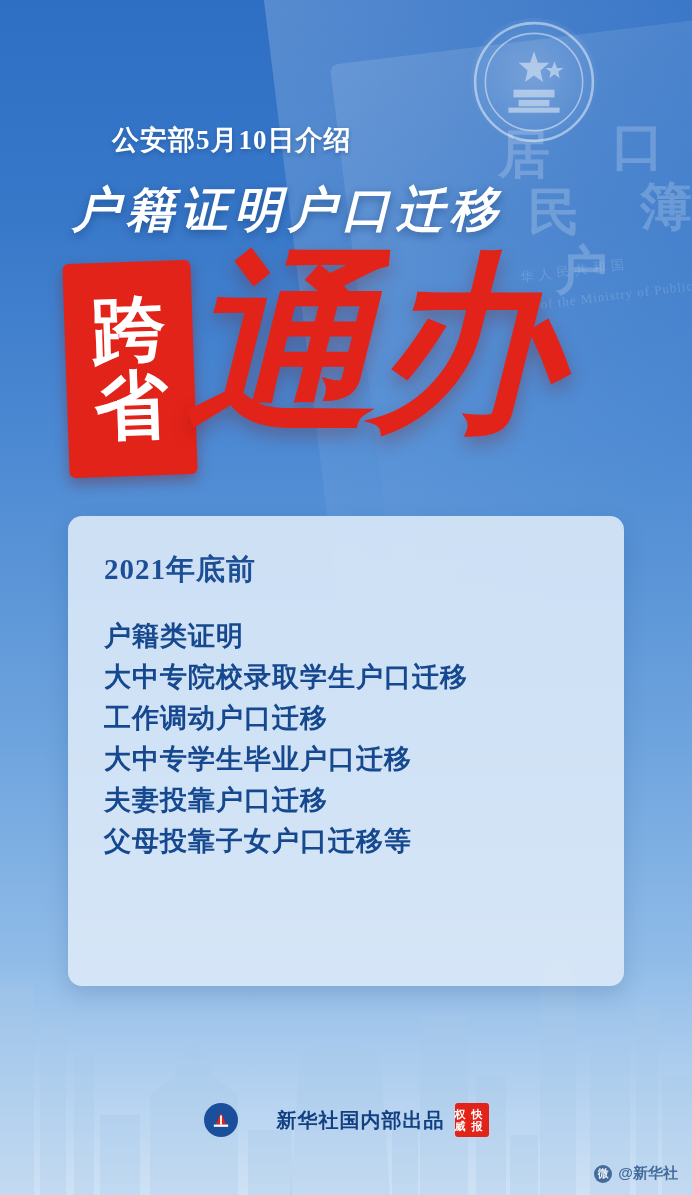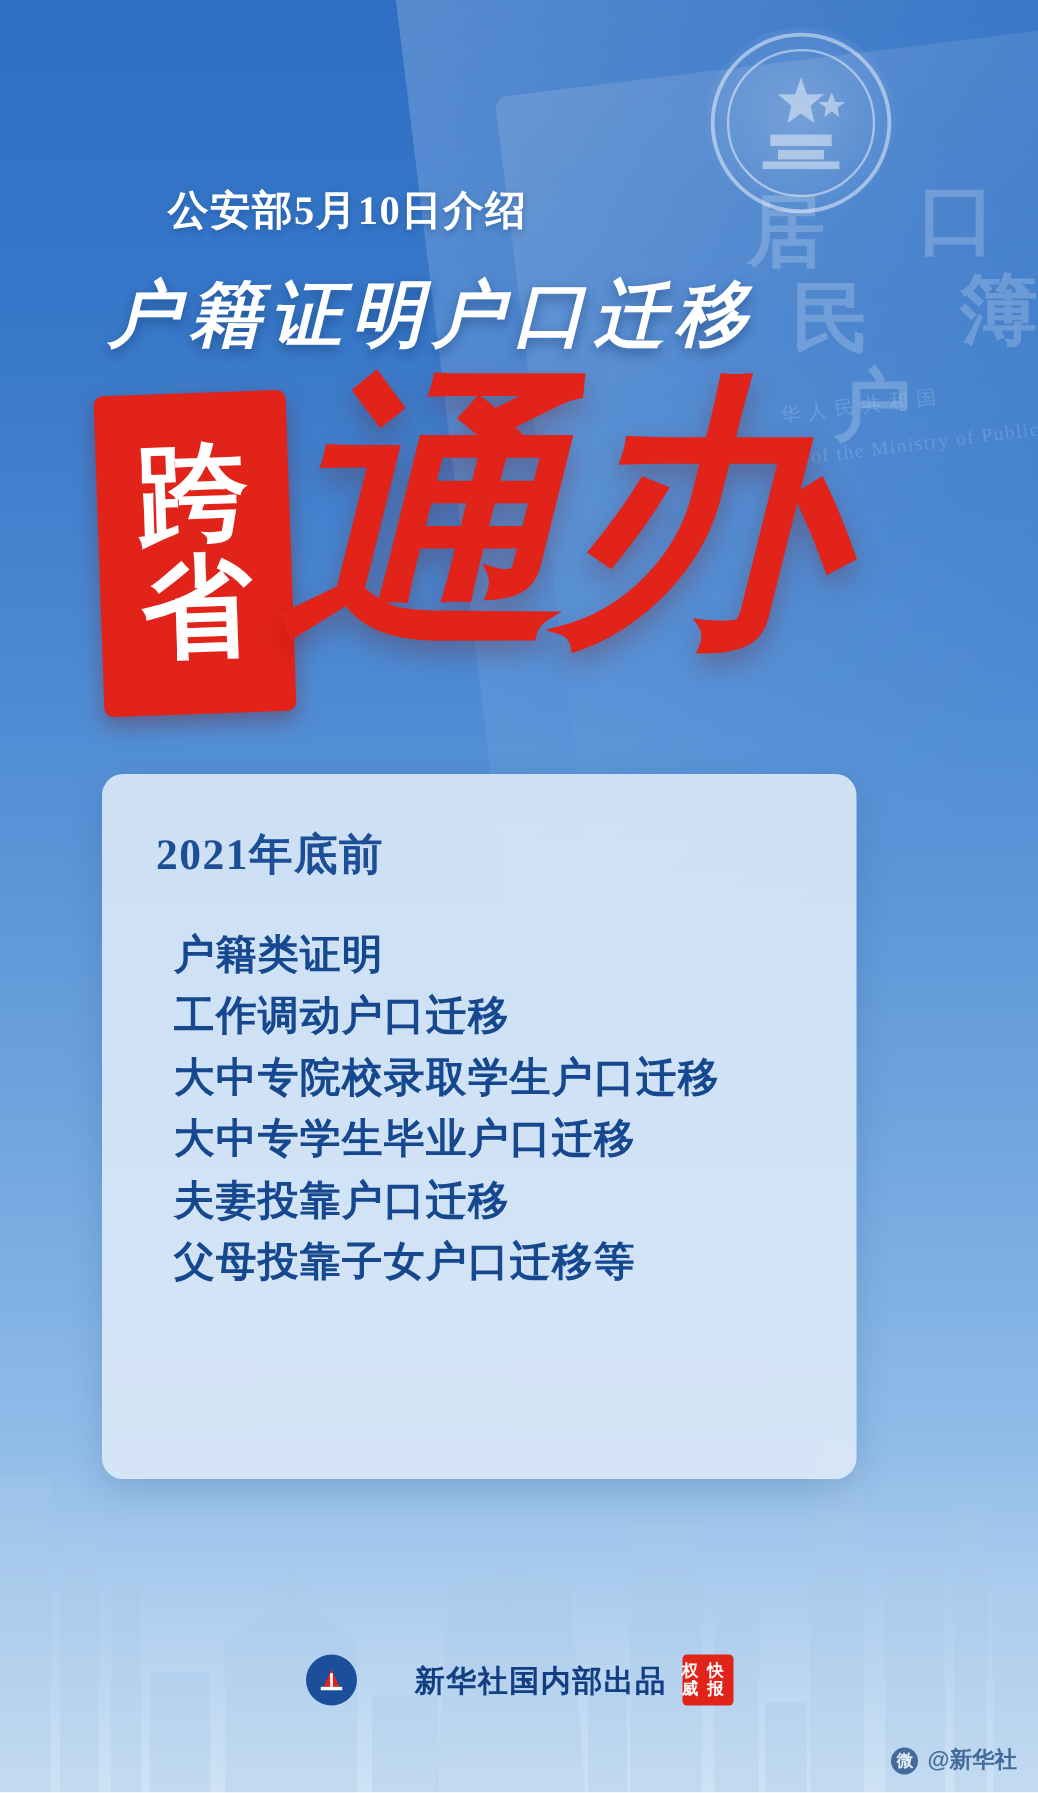--- a/index.html
+++ b/index.html
@@ -151,39 +151,39 @@
     letter-spacing: -6px;
     white-space: nowrap;
     text-shadow: 0 8px 18px rgba(120,10,5,.28);
   }
 
   
   .card {
     position: absolute;
     top: 516px;
     left: 68px;
-    width: 503px;
+    width: 556px;
     height: 470px;
     background: rgba(222,235,248,0.88);
     border-radius: 14px;
     box-shadow: 0 8px 22px rgba(20,60,110,.18);
     padding: 34px 36px 0 36px;
     box-sizing: border-box;
   }
   .card-date {
     color: #1d4f96;
     font-family: "Liberation Serif", serif;
     font-size: 29px;
     font-weight: 700;
     letter-spacing: 1px;
     margin-bottom: 26px;
   }
   .card-list {
     list-style: none;
-    margin: 12px;
+    margin: 0;
     padding: 0;
   }
   .card-list li {
     color: #15488f;
     font-family: "Liberation Serif", serif;
     font-size: 27px;
     font-weight: 700;
     letter-spacing: 1px;
     line-height: 1.52;
     white-space: nowrap;
@@ -333,22 +333,22 @@
   <div class="stamp">
     <span>跨</span>
     <span>省</span>
   </div>
   <div class="brush">通办</div>
 
   <div class="card">
     <div class="card-date">2021年底前</div>
     <ul class="card-list">
       <li>户籍类证明</li>
+      <li>大中专院校录取学生户口迁移</li>
       <li>工作调动户口迁移</li>
-      <li>大中专院校录取学生户口迁移</li>
       <li>大中专学生毕业户口迁移</li>
       <li>夫妻投靠户口迁移</li>
       <li>父母投靠子女户口迁移等</li>
     </ul>
   </div>
 
   <div class="footer">
     <div class="footer-logo">
       <svg viewBox="0 0 40 40" aria-hidden="true">
         <circle cx="20" cy="20" r="19" fill="#1b4f9c"></circle>

